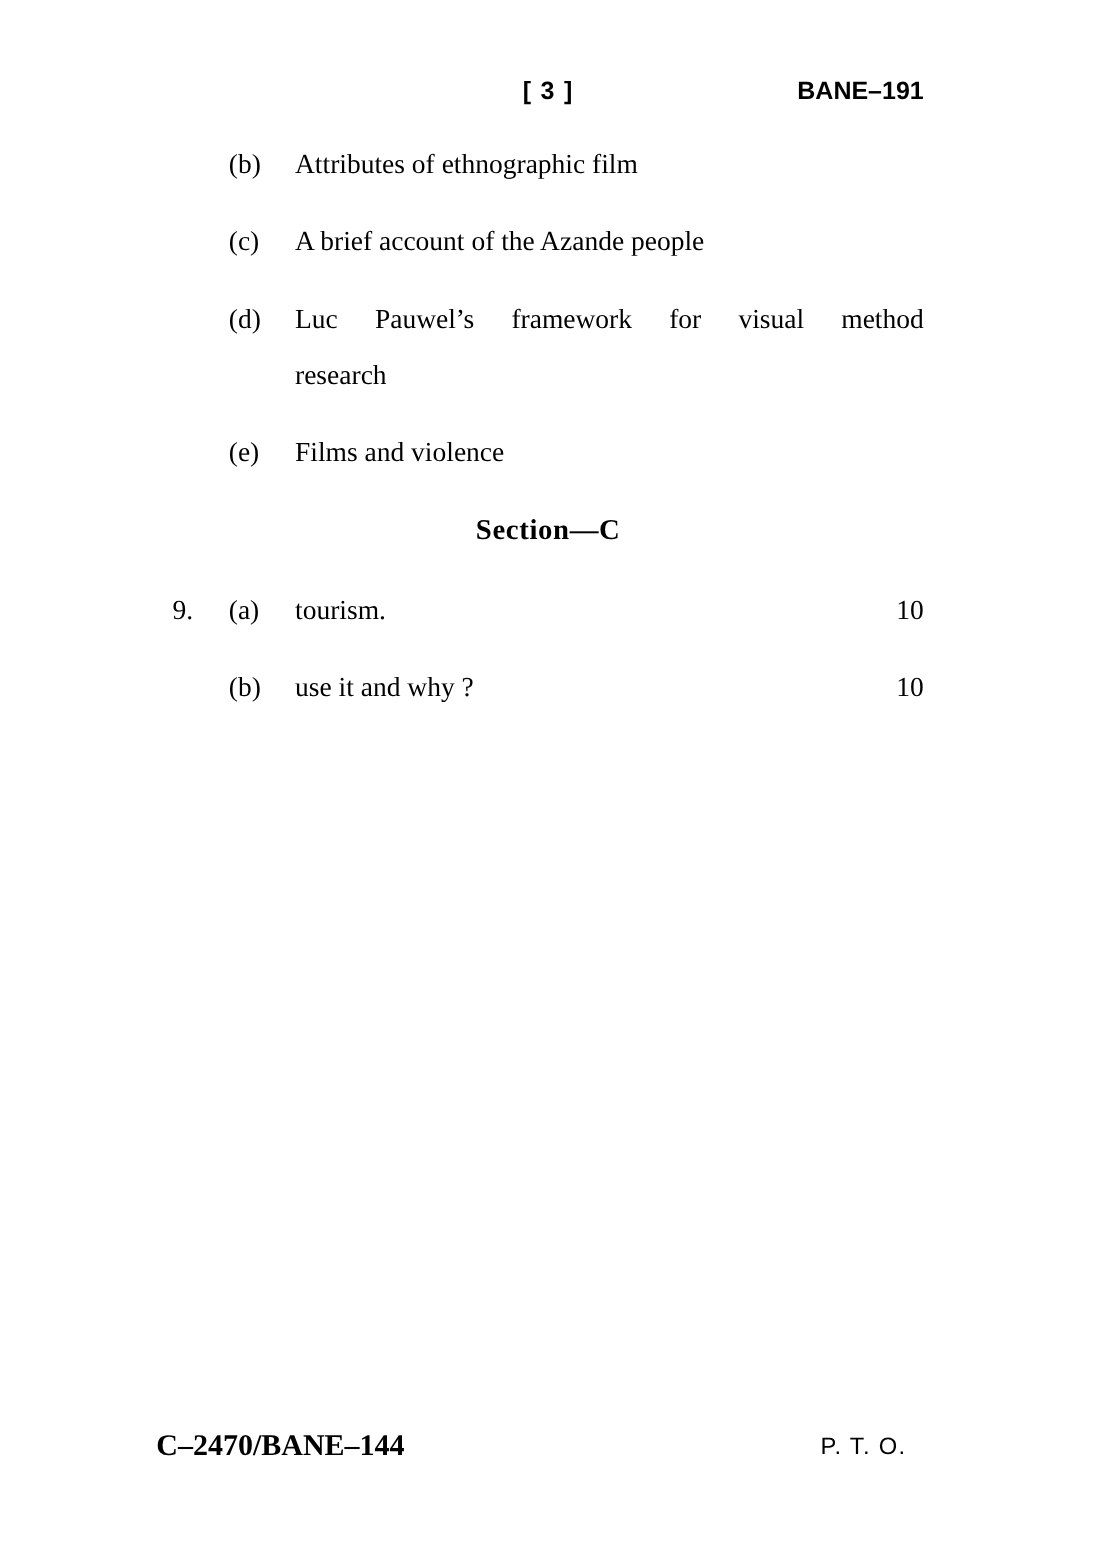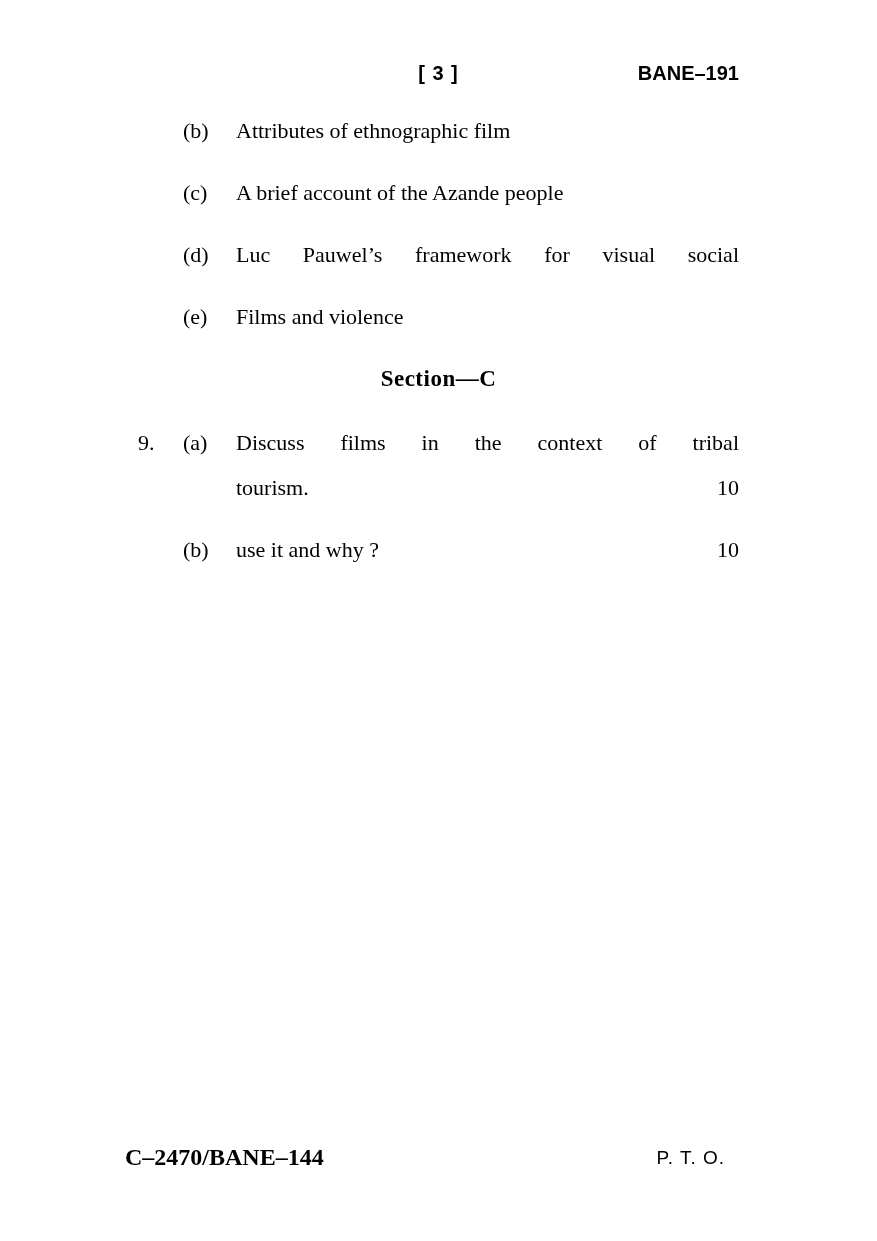--- a/index.html
+++ b/index.html
@@ -113,38 +113,38 @@
   <div class="item-row">
     <div class="item-label">(c)</div>
     <div class="item-text">
       <div class="line">A brief account of the Azande people</div>
     </div>
   </div>
 
   <div class="item-row">
     <div class="item-label">(d)</div>
     <div class="item-text">
-      <div class="line justify">Luc Pauwel’s framework for visual social</div>
+      <div class="line justify">Luc Pauwel’s framework for visual method</div>
+      <div class="line">research</div>
     </div>
   </div>
 
   <div class="item-row">
     <div class="item-label">(e)</div>
     <div class="item-text">
       <div class="line">Films and violence</div>
     </div>
   </div>
 
   <div class="section-heading">Section—C</div>
 
   <div class="item-row">
     <div class="q-number">9.</div>
     <div class="item-label">(a)</div>
     <div class="item-text">
-      <div class="line justify">Discuss films in the context of tribal</div>
       <div class="line with-marks">
         <span>tourism.</span>
         <span class="marks">10</span>
       </div>
     </div>
   </div>
 
   <div class="item-row">
     <div class="item-label">(b)</div>
     <div class="item-text">

